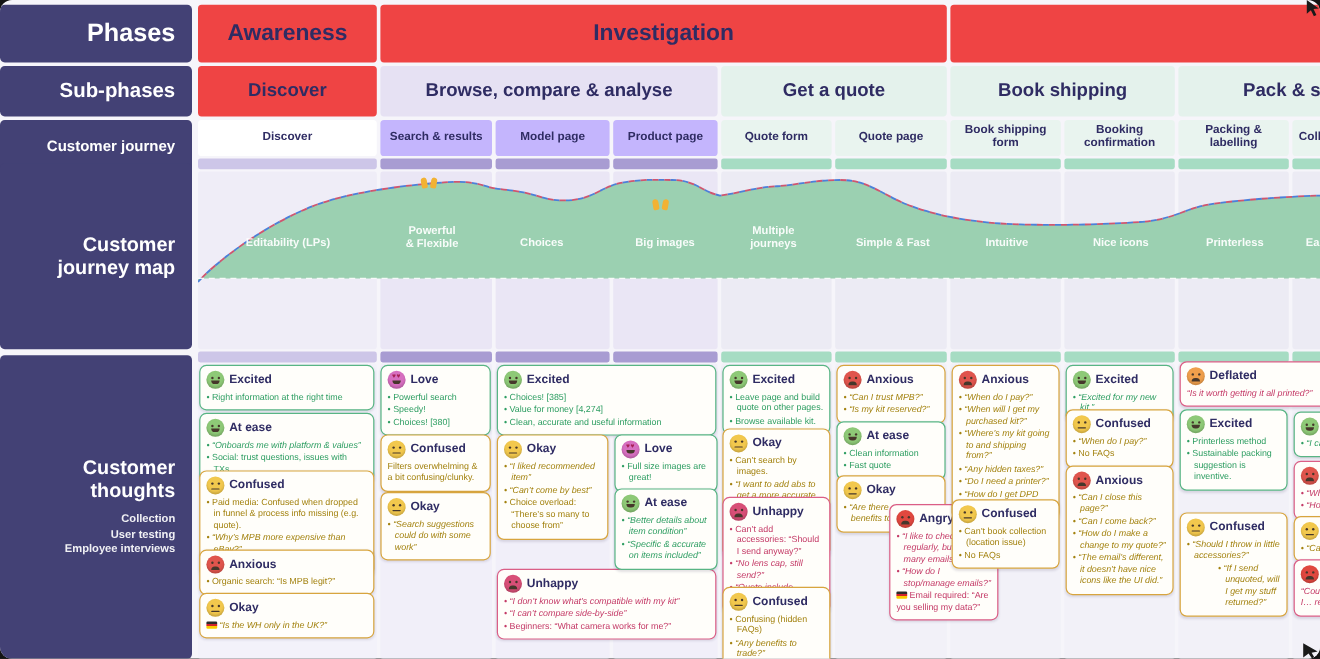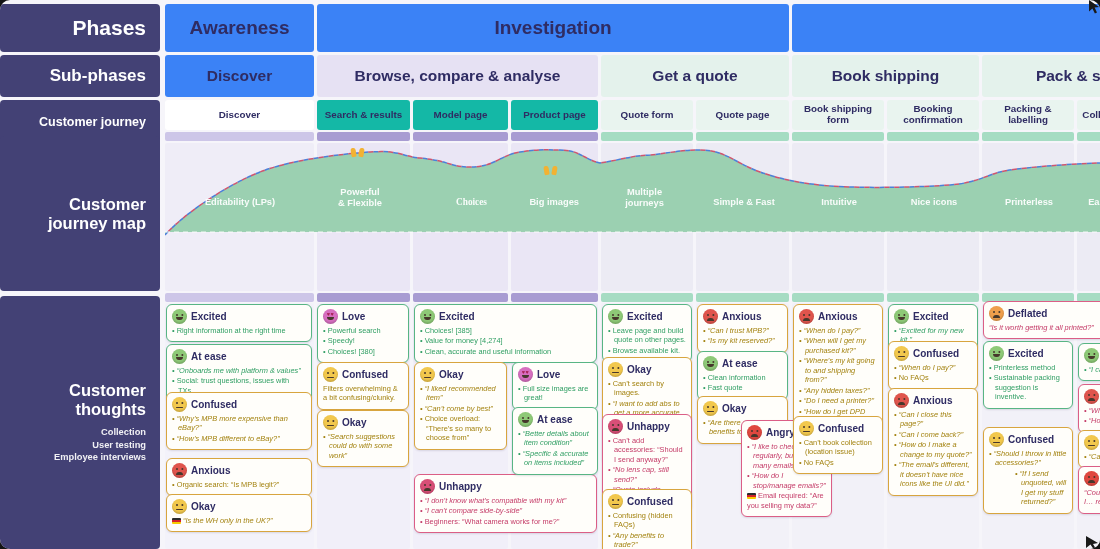--- a/index.html
+++ b/index.html
@@ -10,25 +10,25 @@
     display:flex;flex-direction:column;justify-content:center;align-items:flex-end;
     padding-right:14px;box-sizing:border-box;text-align:right;}
   .sb-xl{font-size:21px;font-weight:bold;}
   .sb-lg{font-size:17px;font-weight:bold;}
   .sb-md{font-size:12.5px;font-weight:bold;}
   .sb-t{font-size:16.5px;font-weight:bold;line-height:1.15;}
   .sb-sub{margin-top:7px;font-size:9.3px;font-weight:bold;line-height:1.35;opacity:.92;}
   
   .hcell{position:absolute;border-radius:3px;display:flex;align-items:center;justify-content:center;
     color:#2f2c63;font-weight:bold;box-sizing:border-box;text-align:center;line-height:1.1;}
-  .tone-white{background:#3b82f6;}
+  .tone-white{background:#ef4444;}
   .tone-purple{background:#e6e1f3;}
   .tone-green{background:#e4f2ec;}
   .jt-white{background:#ffffff;}
-  .jt-purple{background:#14b8a6;}
+  .jt-purple{background:#c4b5fd;}
   .jt-green{background:#e9f4ef;}
   .strip{position:absolute;height:9px;border-radius:2px;}
   .tint{position:absolute;border-radius:2px;}
   
   #wave{position:absolute;left:165px;top:143px;width:935px;height:148px;}
   .wlabel{position:absolute;text-align:center;color:rgba(255,255,255,.93);font-weight:bold;
     font-size:9.3px;line-height:1.18;}
   .hands{position:absolute;display:flex;gap:3px;}
   .hand{width:5px;height:9px;background:#f2b233;border-radius:2.5px 2.5px 1.5px 1.5px;}
   .hand:first-child{transform:rotate(-10deg);}
@@ -150,21 +150,21 @@
     <svg width="935" height="148" viewBox="0 0 935 148">
       <path id="wave-fill" d="M0,92 C15,75 55,45 95,29 C125,17 175,11 205,9 C235,7 235,13 255,15 C285,18 285,24 305,24 C330,24 335,12 355,9 C375,6 380,7 395,7 C415,7 420,17 435,20 C460,16 465,13 485,12 C505,10 515,7 535,7 C560,7 570,20 595,29 C620,38 650,43 685,44 C720,45 755,44 785,42 C810,40 820,33 835,29 C850,25 900,21 935,20 L935,89 L0,89 Z" fill="#9bd0b1"></path>
       <path id="dash-a" d="M0,92 C15,75 55,45 95,29 C125,17 175,11 205,9 C235,7 235,13 255,15 C285,18 285,24 305,24 C330,24 335,12 355,9 C375,6 380,7 395,7 C415,7 420,17 435,20 C460,16 465,13 485,12 C505,10 515,7 535,7 C560,7 570,20 595,29 C620,38 650,43 685,44 C720,45 755,44 785,42 C810,40 820,33 835,29 C850,25 900,21 935,20" fill="none" stroke-width="1.5" stroke-dasharray="5,5" stroke="#4c7fd9"></path>
       <path id="dash-b" d="M0,92 C15,75 55,45 95,29 C125,17 175,11 205,9 C235,7 235,13 255,15 C285,18 285,24 305,24 C330,24 335,12 355,9 C375,6 380,7 395,7 C415,7 420,17 435,20 C460,16 465,13 485,12 C505,10 515,7 535,7 C560,7 570,20 595,29 C620,38 650,43 685,44 C720,45 755,44 785,42 C810,40 820,33 835,29 C850,25 900,21 935,20" fill="none" stroke-width="1.5" stroke-dasharray="5,5" stroke-dashoffset="5" stroke="#cf5570"></path>
       <line x1="0" y1="89" x2="935" y2="89" stroke="#ffffff" stroke-opacity=".85" stroke-width="1.2" stroke-dasharray="5,4"></line>
     </svg>
     <div id="layer-wlabels">
         <div class="wlabel" style="left: 5px; width: 140px; top: 54px; white-space: pre-line;">Editability (LPs)</div>
         <div class="wlabel" style="left: 150px; width: 90px; top: 44px; white-space: pre-line;">Powerful
 &amp; Flexible</div>
-        <div class="wlabel" style="left: 264px; width: 85px; top: 54px; white-space: pre-line; font-family: Liberation Serif, serif;">Choices</div>
+        <div class="wlabel" style="left: 244px; width: 85px; top: 54px; white-space: pre-line;">Choices</div>
         <div class="wlabel" style="left: 329px; width: 85px; top: 54px; white-space: pre-line; text-align: right;">Big images</div>
         <div class="wlabel" style="left: 437px; width: 85px; top: 44px; white-space: pre-line;">Multiple
 journeys</div>
         <div class="wlabel" style="left: 535px; width: 88px; top: 54px; white-space: pre-line;">Simple &amp; Fast</div>
         <div class="wlabel" style="left: 630px; width: 88px; top: 54px; white-space: pre-line;">Intuitive</div>
         <div class="wlabel" style="left: 725px; width: 88px; top: 54px; white-space: pre-line;">Nice icons</div>
         <div class="wlabel" style="left: 820px; width: 88px; top: 54px; white-space: pre-line;">Printerless</div>
         <div class="wlabel" style="left: 914px; width: 40px; top: 54px; white-space: pre-line;">Easy</div>
         <div class="hands" style="left: 186px; top: 5px;">
           <span class="hand"></span>
@@ -200,20 +200,21 @@
         <div class="nb" style="color: rgb(47, 158, 99);">• Social: trust questions, issues with TXs.</div>
       </div>
       <div class="note" style="left: 166px; top: 392px; width: 146px; border-color: rgb(216, 165, 62);">
         <div class="note-h">
           <div class="face" style="background: rgb(242, 200, 77);">
             <div class="eyes"></div>
             <div class="mouth m-flat"></div>
           </div>
           <div class="note-title">Confused</div>
         </div>
+        <div class="nb" style="color: rgb(163, 130, 15);">• Paid media: Confused when dropped in funnel &amp; process info missing (e.g. quote).</div>
         <div class="nb" style="color: rgb(163, 130, 15); font-style: italic;">• “Why’s MPB more expensive than eBay?”</div>
         <div class="nb" style="color: rgb(163, 130, 15); font-style: italic;">• “How’s MPB different to eBay?”</div>
       </div>
       <div class="note" style="left: 166px; top: 458px; width: 146px; border-color: rgb(216, 165, 62);">
         <div class="note-h">
           <div class="face" style="background: rgb(224, 85, 77);">
             <div class="eyes"></div>
             <div class="mouth m-frown"></div>
           </div>
           <div class="note-title">Anxious</div>

